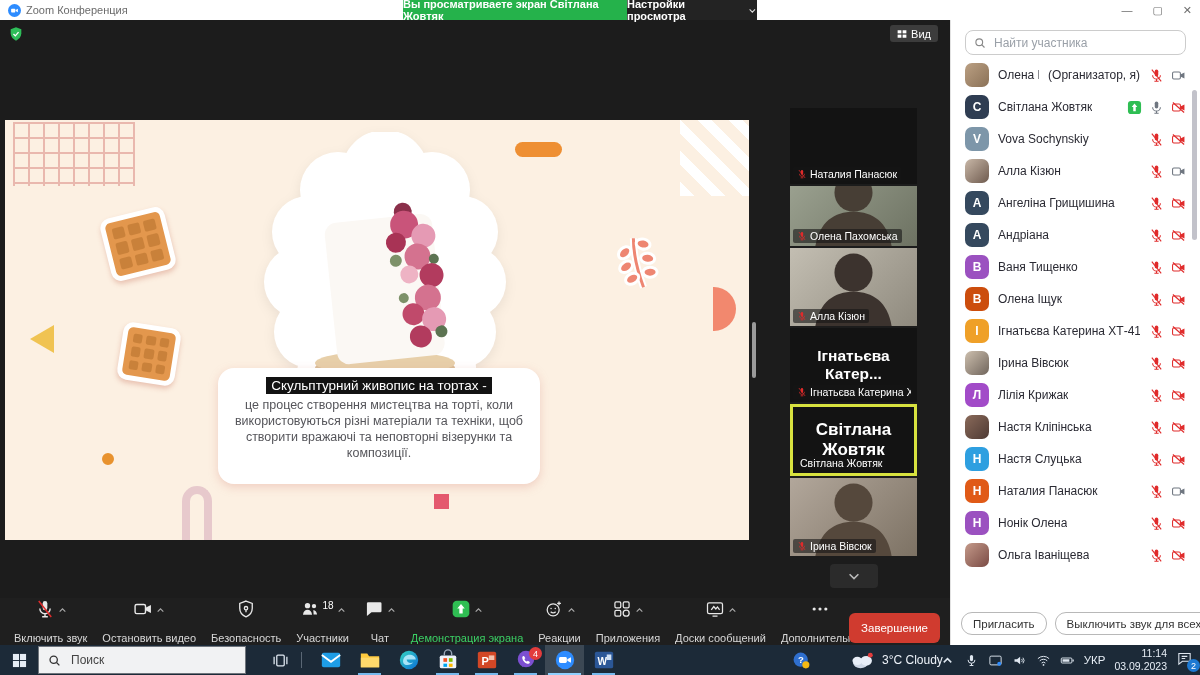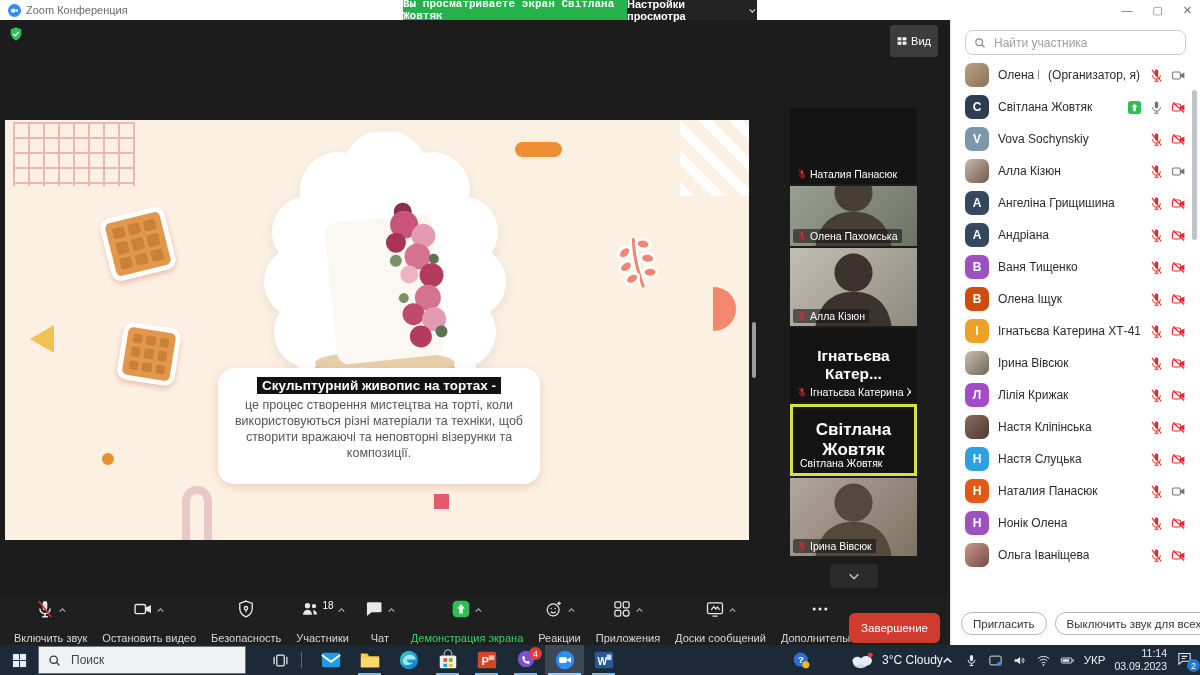--- a/index.html
+++ b/index.html
@@ -8,32 +8,32 @@
     font-family:"Liberation Sans",sans-serif;background:#1c1c1c;}
 
   
   .titlebar{position:absolute;top:0;left:0;width:1200px;height:20px;background:#fff;
     display:flex;align-items:center;z-index:30;}
   .tb-logo{width:13px;height:13px;border-radius:50%;background:#2d8cff;margin:0 5px 0 8px;
     display:flex;align-items:center;justify-content:center;}
   .tb-logo svg{width:9px;height:9px;}
   .tb-apptitle{font-size:11px;color:#6b6b6b;}
   .tb-banner{position:absolute;left:403px;top:0;width:224px;height:20px;background:var(--zoom-green,#25b24b);
-    color:#fff;font-size:11px;font-weight:bold;display:flex;align-items:center;justify-content:center;font-family:Liberation Mono, monospace;}
+    color:#fff;font-size:11px;font-weight:bold;display:flex;align-items:center;justify-content:center;}
   .tb-settings{position:absolute;left:627px;top:0;width:130px;height:20px;background:#232323;color:#fff;
     font-size:11px;font-weight:bold;display:flex;align-items:center;justify-content:center;gap:6px;cursor:pointer;}
   .tb-settings .chev{width:9px;height:9px;color:#ddd;}
   .tb-controls{position:absolute;right:8px;top:0;height:20px;display:flex;align-items:center;gap:20px;}
   .tb-controls span{color:#6d6d6d;font-size:11px;line-height:1;cursor:pointer;}
 
   
   .meeting{position:absolute;top:20px;left:0;width:950px;height:578px;background:#1c1c1c;}
   .shield-badge{position:absolute;left:8px;top:6px;width:16px;height:16px;}
   .view-btn{position:absolute;right:12px;top:5px;height:17px;background:#3c3c3c;border-radius:3px;
-    color:#fff;font-size:11px;display:flex;align-items:center;gap:4px;padding:16px 7px;cursor:pointer;}
+    color:#fff;font-size:11px;display:flex;align-items:center;gap:4px;padding:8px 7px;cursor:pointer;}
   .view-btn svg{width:10px;height:10px;}
   .divider-handle{position:absolute;left:752px;top:302px;width:4px;height:56px;background:#9a9a9a;border-radius:2px;}
 
   
   .slide{position:absolute;left:5px;top:100px;width:744px;height:420px;background:var(--slide-bg,#fcf0e2);overflow:hidden;}
   .dec-grid{position:absolute;left:8px;top:2px;width:122px;height:64px;
     background-image:linear-gradient(#e9b8ae 2px,transparent 2px),linear-gradient(90deg,#e9b8ae 2px,transparent 2px);
     background-size:15px 15px;}
   .waffle{position:absolute;background:#e3974d;border:5px solid #fff;border-radius:10px;
     box-shadow:0 3px 5px rgba(210,140,120,.45);display:grid;grid-template-columns:repeat(3,1fr);
@@ -50,21 +50,21 @@
   .dec-stripes{position:absolute;left:675px;top:0;width:69px;height:76px;
     background:repeating-linear-gradient(45deg,#fff 0 10px,transparent 10px 22px);}
   .dec-half{position:absolute;left:708px;top:167px;width:23px;height:44px;background:#f2886e;
     border-radius:0 23px 23px 0;}
   .dec-square{position:absolute;left:429px;top:374px;width:15px;height:15px;background:#e4596e;}
   .dec-leaf{position:absolute;left:610px;top:110px;width:44px;height:62px;transform:rotate(-14deg);}
   .cake-wrap{position:absolute;left:255px;top:12px;width:250px;height:300px;
     filter:drop-shadow(0 4px 6px rgba(0,0,0,.07));}
   .text-card{position:absolute;left:213px;top:248px;width:322px;height:116px;background:#fff;border-radius:16px;
     box-shadow:0 3px 10px rgba(220,150,140,.38);padding:8px 12px;text-align:center;}
-  .text-card .hl{display:inline;background:#121212;color:#fff;font-weight:bold;font-size:13.5px;padding:1px 5px;}
+  .text-card .hl{display:inline;background:#121212;color:#fff;font-weight:normal;font-size:13.5px;padding:1px 5px;}
   .text-card .body{margin-top:3px;font-size:12.5px;line-height:1.28;color:#55555a;}
 
   
   .strip{position:absolute;left:790px;top:88px;width:127px;}
   .thumb{position:relative;width:127px;margin-bottom:2px;overflow:hidden;background:#131313;}
   .thumb .big{position:absolute;inset:0;display:flex;align-items:center;justify-content:center;
     color:#fff;font-weight:bold;font-size:15.5px;text-align:center;padding:0 2px;}
   .thumb.active{border:3px solid var(--active-border,#d8e23f);}
   .thumb .label{position:absolute;left:3px;bottom:3px;display:flex;align-items:center;gap:3px;
     background:rgba(22,22,22,.6);color:#fff;font-size:10.5px;padding:1px 4px;border-radius:2px;

